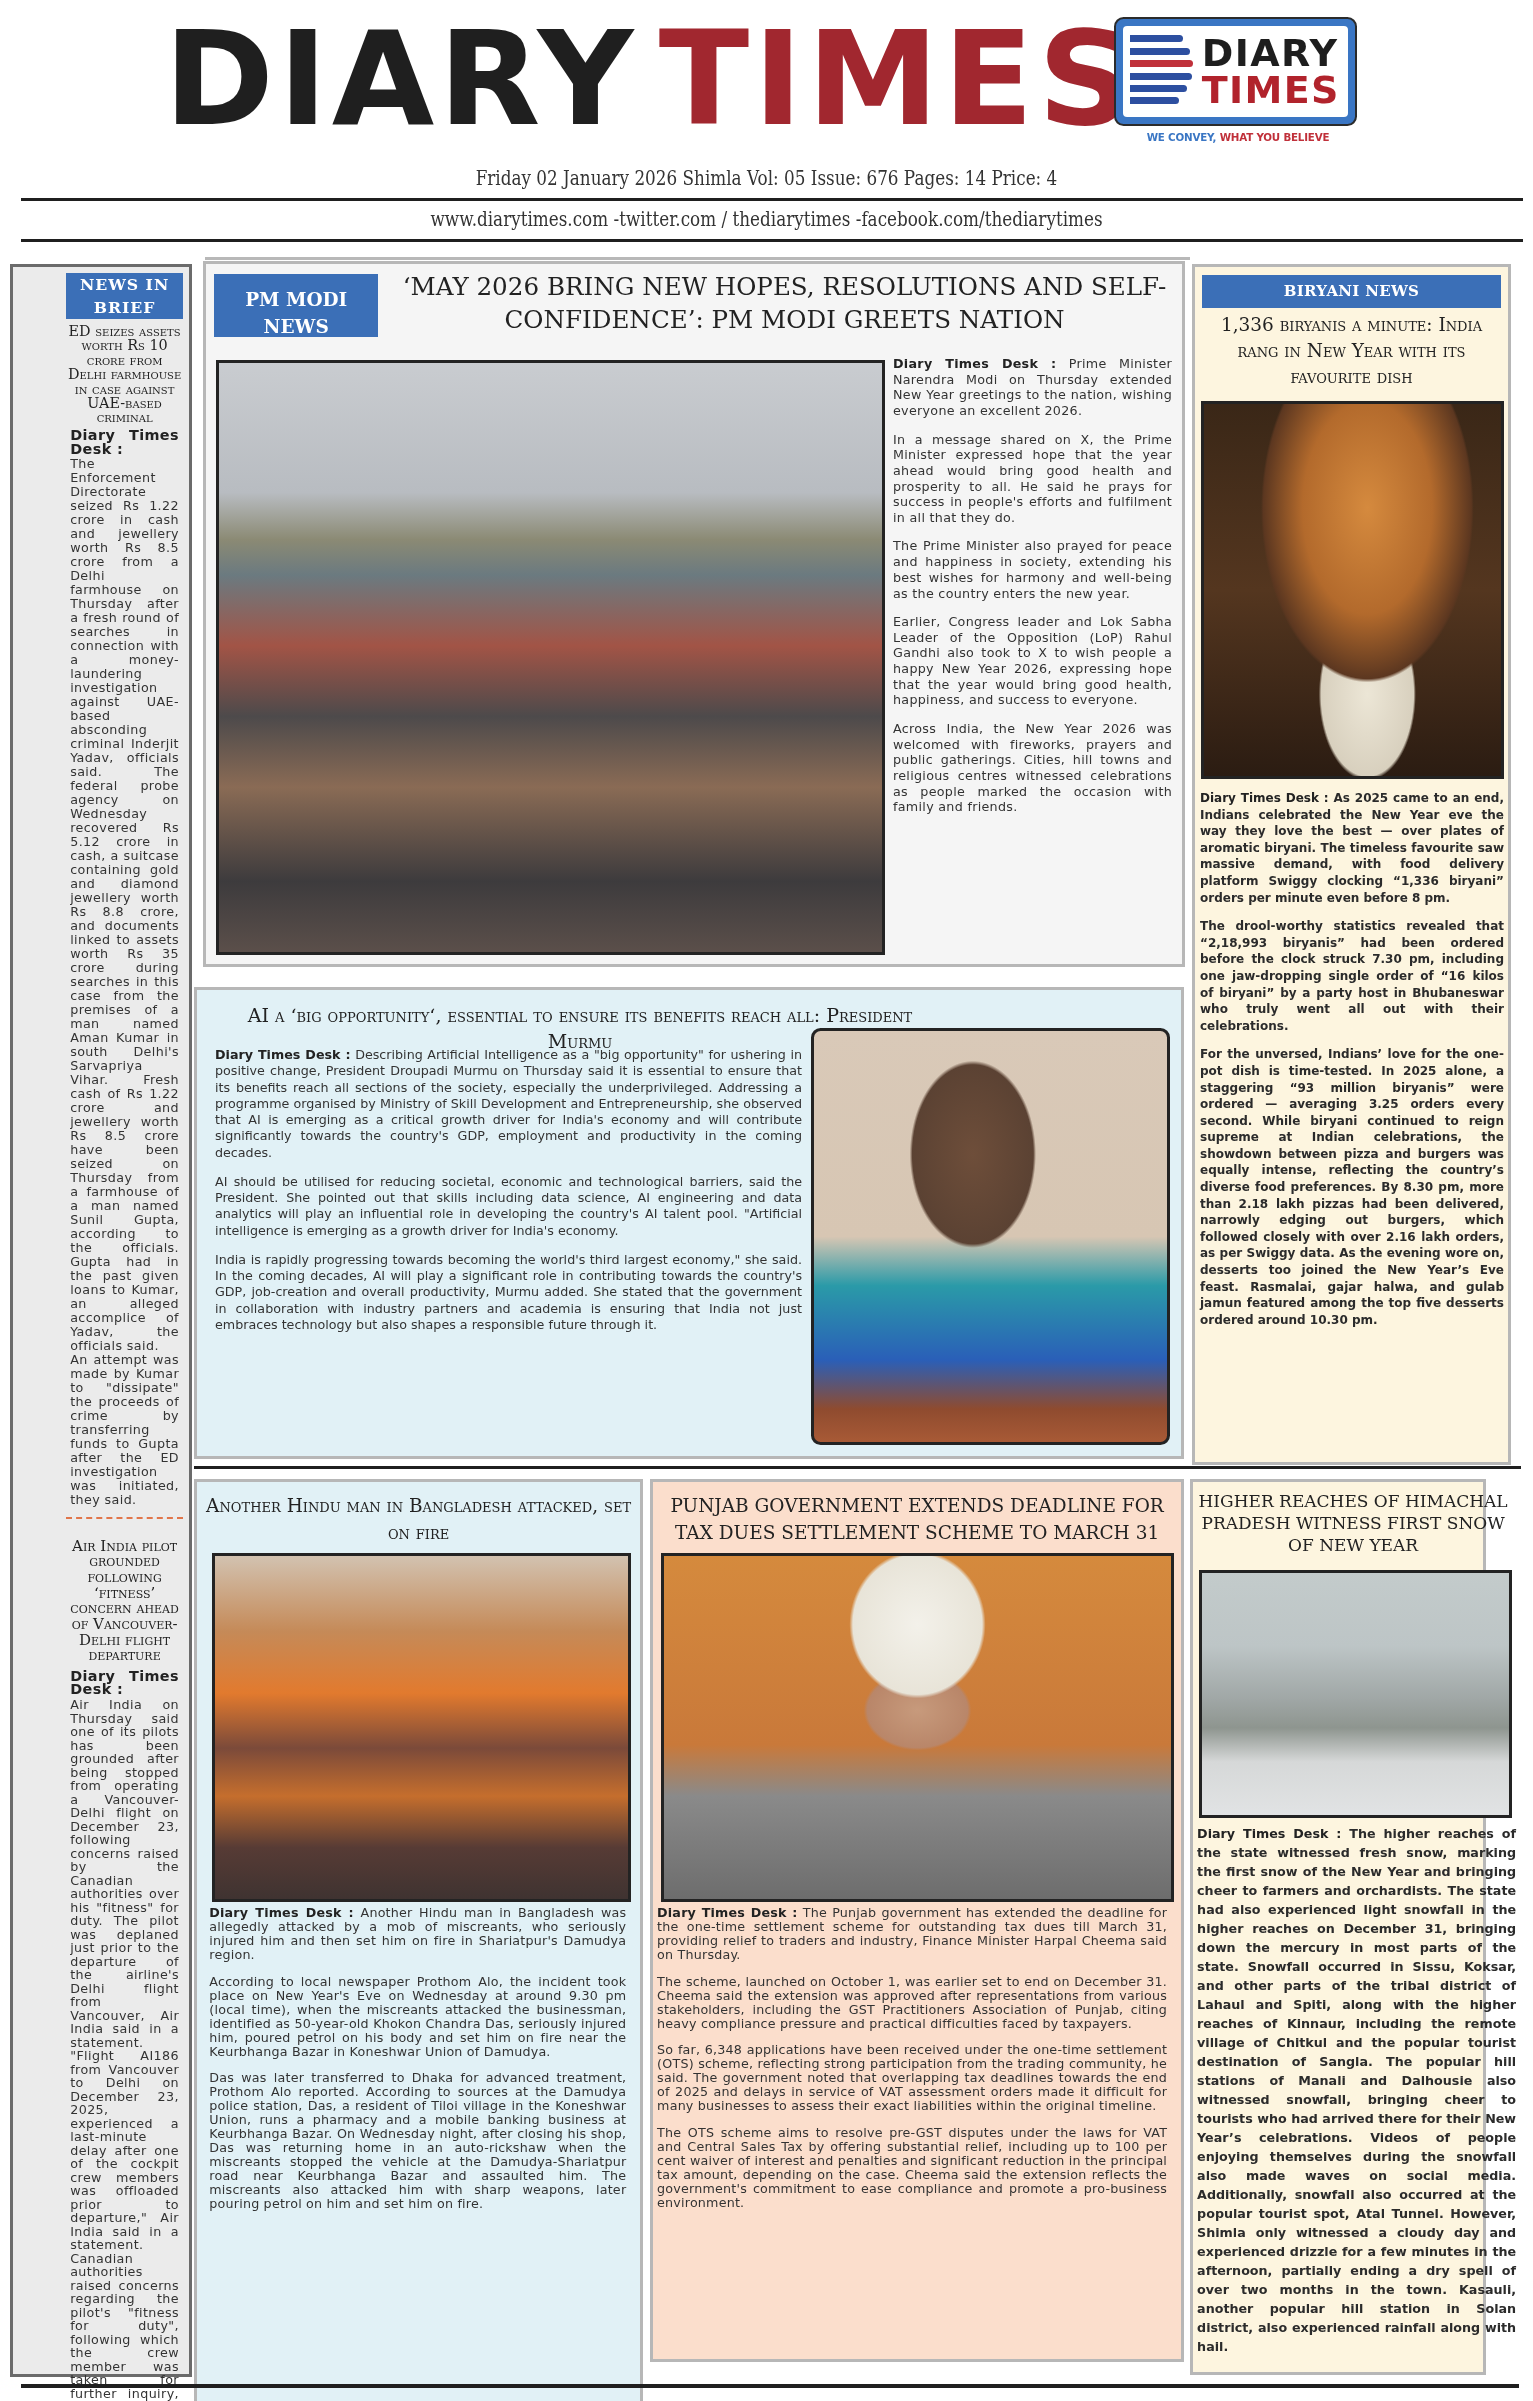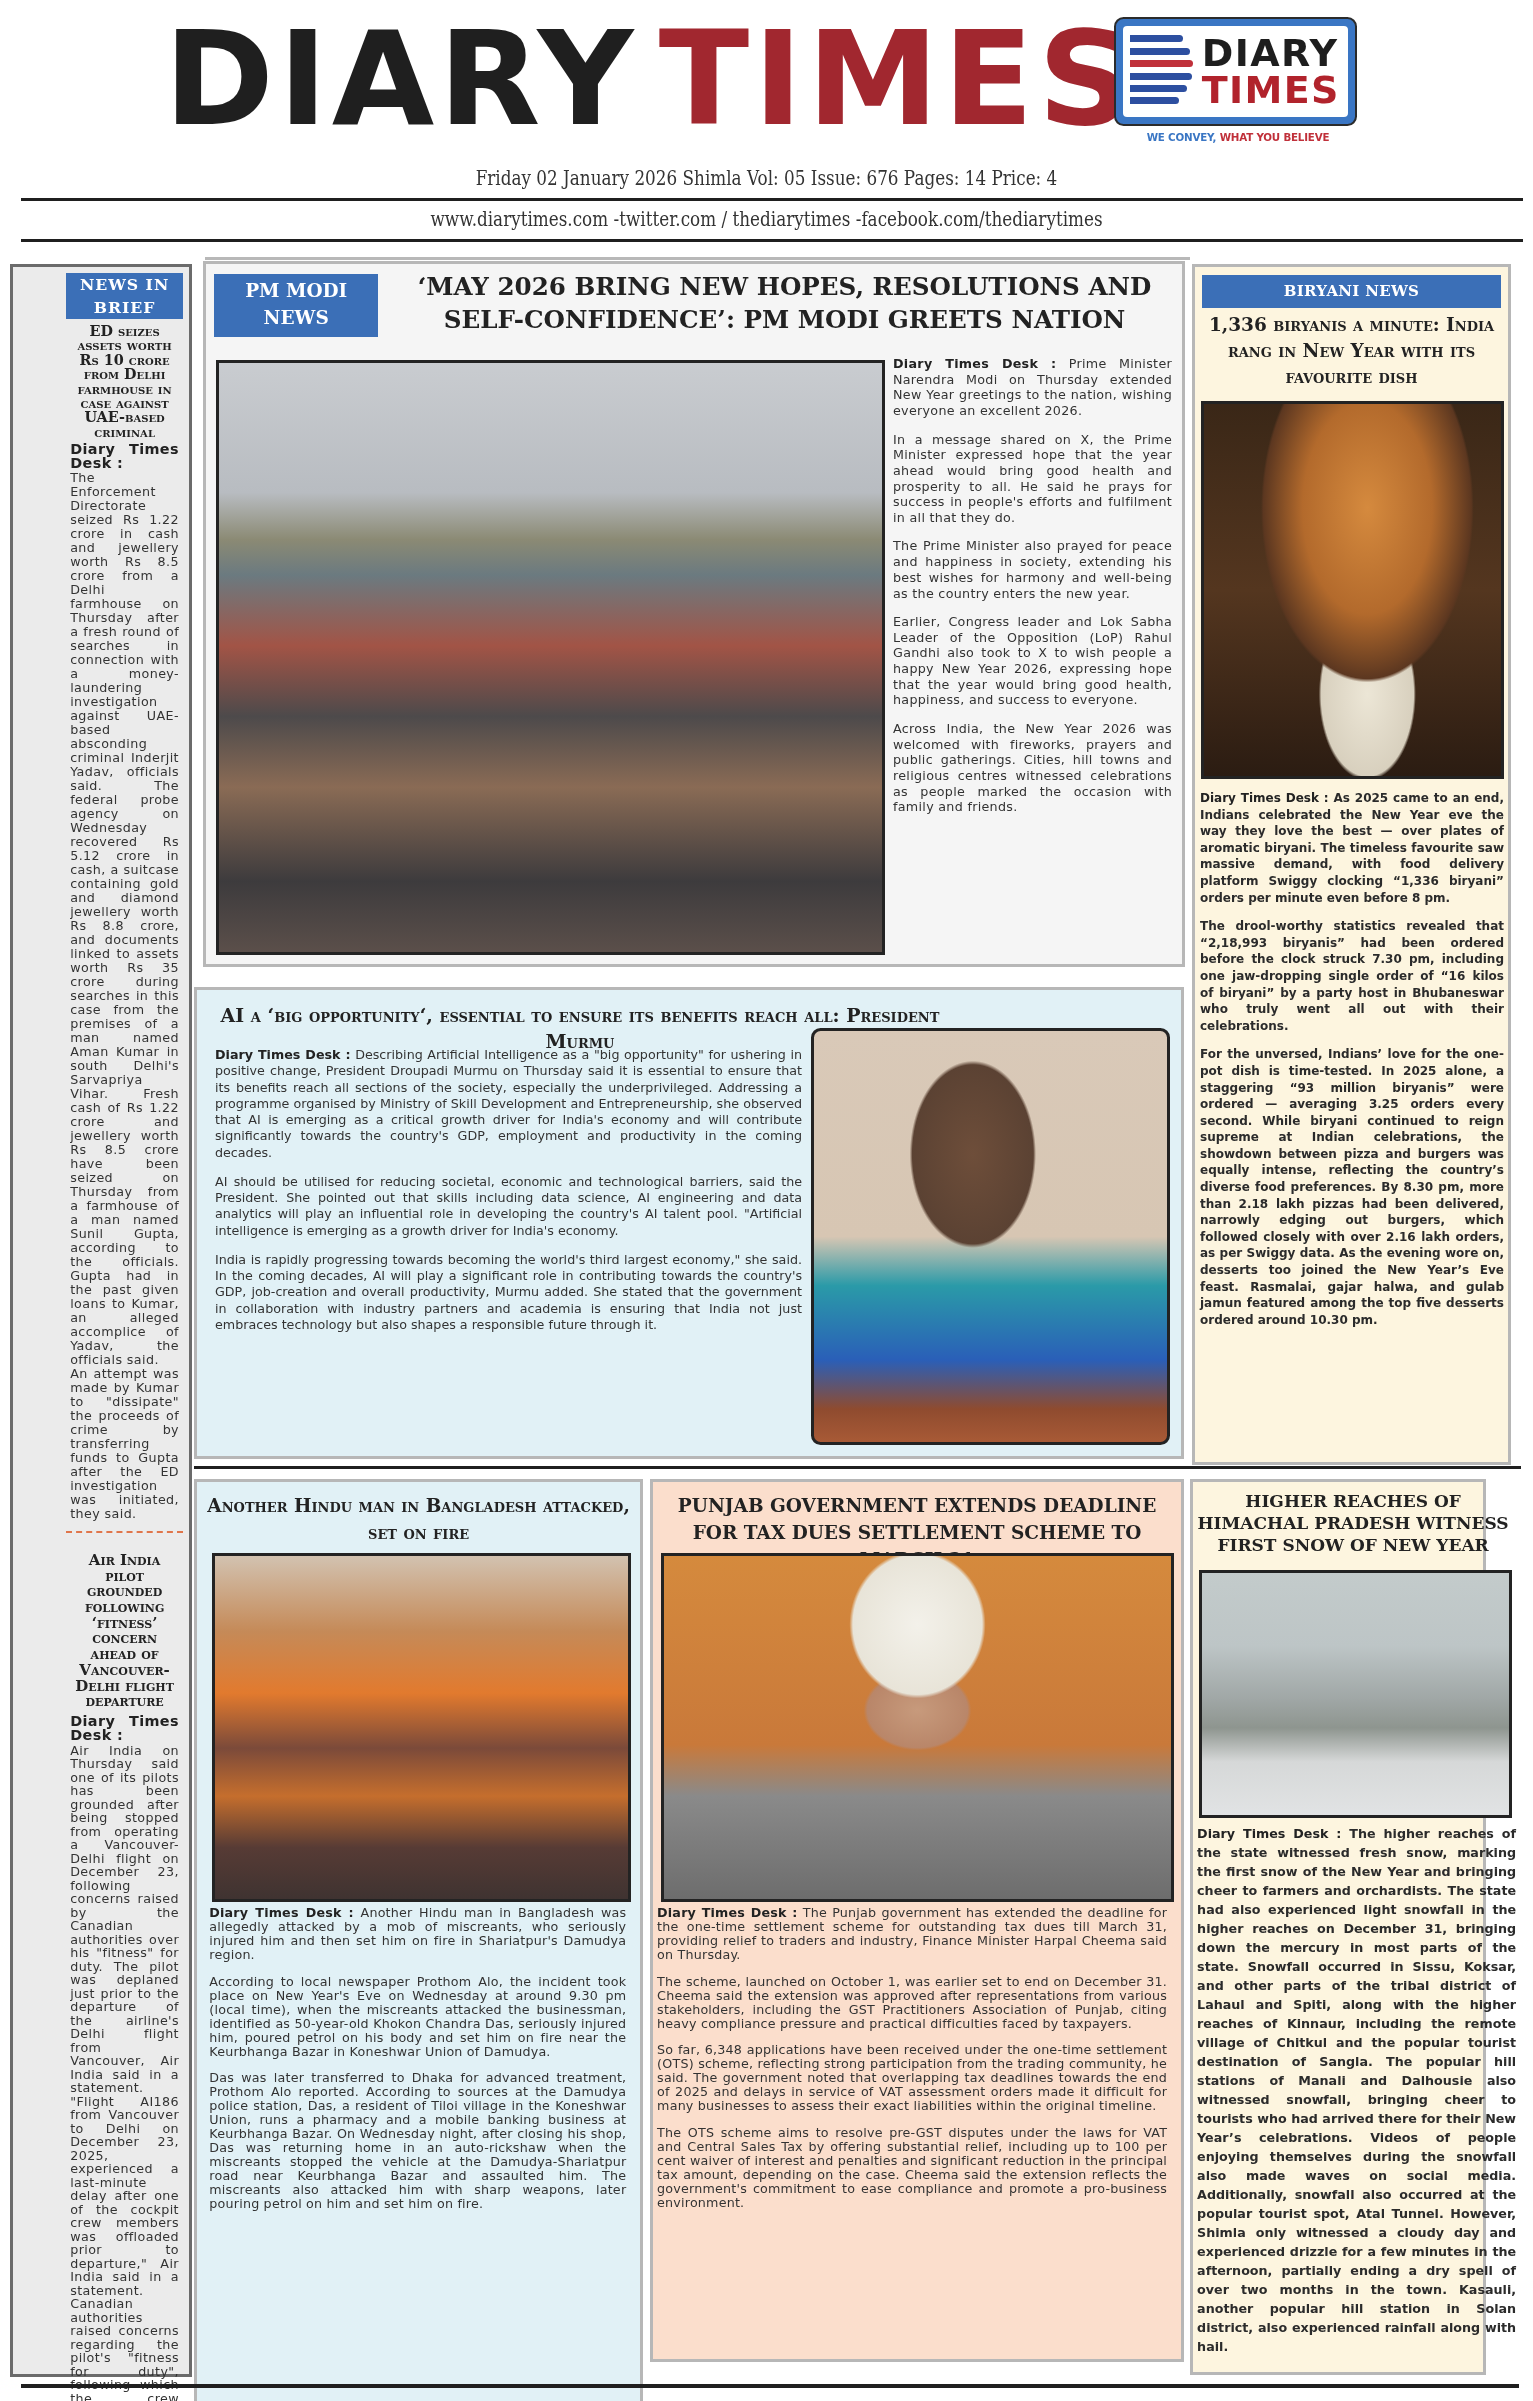--- a/index.html
+++ b/index.html
@@ -28,39 +28,39 @@
   .issue-line { position: absolute; left: 0; top: 166px; width: 1533px; text-align: center;
     font-family: "DejaVu Serif", serif; font-size: 20.5px; color: #333; transform: scaleX(0.82); }
   .rule { position: absolute; height: 3.4px; background: #1f1f1f; }
   .web-line { position: absolute; left: 0; top: 207px; width: 1533px; text-align: center;
     font-family: "DejaVu Serif", serif; font-size: 20.5px; color: #333; transform: scaleX(0.82); }
   .thin-rule { position: absolute; left: 205px; top: 257px; width: 985px; height: 2.7px; background: #b8b8b8; }
 
   
   .box { position: absolute; border: 3.4px solid #b7b7b7; }
   .section-tag { background: #3b6fb7; color: #fff; font-family: "DejaVu Serif", serif; font-weight: bold; text-align: center; }
-  .headline { font-family: "DejaVu Serif", serif; font-weight: bold; color: #222; text-align: center; }
+  .headline { font-family: "DejaVu Serif", serif; font-weight: normal; color: #222; text-align: center; }
   .body-text { font-family: "DejaVu Sans", sans-serif; text-align: justify; color: #333; }
   .body-text p { margin-bottom: 1em; }
   .body-text p:last-child { margin-bottom: 0; }
   .desk { font-weight: bold; color: #222; }
   .photo { position: absolute; border: 3.4px solid #232323; overflow: hidden; }
 
   
   .brief { left: 9.6px; top: 264px; width: 182px; height: 2113px; background: #ebebeb; border: 3.4px solid #6b6b6b; padding-left: 48px; }
   .brief .section-tag { margin: 5.5px 5.5px 0 5.5px; font-size: 15.7px; line-height: 23px; letter-spacing: 1px; }
   .brief .headline { font-size: 14.4px; line-height: 14.4px; margin: 5.5px 6.8px 2.7px; font-variant: small-caps; }
   .brief .body-text { font-size: 12.7px; line-height: 14px; margin: 0 9.6px; letter-spacing: 0.4px; }
   .brief .desk { display: block; font-size: 14.4px; margin-bottom: 1.4px; }
   .brief .divider { margin: 9.6px 5.5px 6.8px; border-top: 2.7px dashed #e0754a; }
 
   
   .modi { left: 203px; top: 261px; width: 982px; height: 706px; background: #f5f5f5; }
   .modi .section-tag { position: absolute; left: 8.2px; top: 9.6px; width: 164px; height: 63px;
-    font-size: 18.5px; line-height: 27px; padding-top: 3px; }
+    font-size: 18.5px; line-height: 27px; padding-top: 12px; }
   .modi .headline { position: absolute; left: 185px; top: 5.5px; width: 787px; font-size: 24.6px; line-height: 33px; }
   .modi .photo { left: 9.6px; top: 96px; width: 669px; height: 595px;
     background: linear-gradient(180deg, #c9ccd0 0%, #b8bcc1 22%, #8b8a74 30%, #6b7a80 36%, #a25446 48%, #4d4a4b 60%, #8a6b55 72%, #3d3b3d 88%, #5b4f4a 100%); }
   .modi .body-text { position: absolute; left: 687px; top: 92px; width: 279px; font-size: 12.7px; line-height: 15.7px; letter-spacing: 0.3px; }
 
   
   .murmu { left: 194px; top: 987px; width: 990px; height: 472px; background: #e1f1f6; }
   .murmu .headline { position: absolute; left: 20.5px; top: 12.3px; width: 725px; font-size: 19px; line-height: 26px; font-variant: small-caps; }
   .murmu .body-text { position: absolute; left: 18px; top: 57px; width: 587px; font-size: 12.7px; line-height: 16.3px; }
   .murmu .photo { left: 614px; top: 38px; width: 359px; height: 417px; border-radius: 9.6px;

